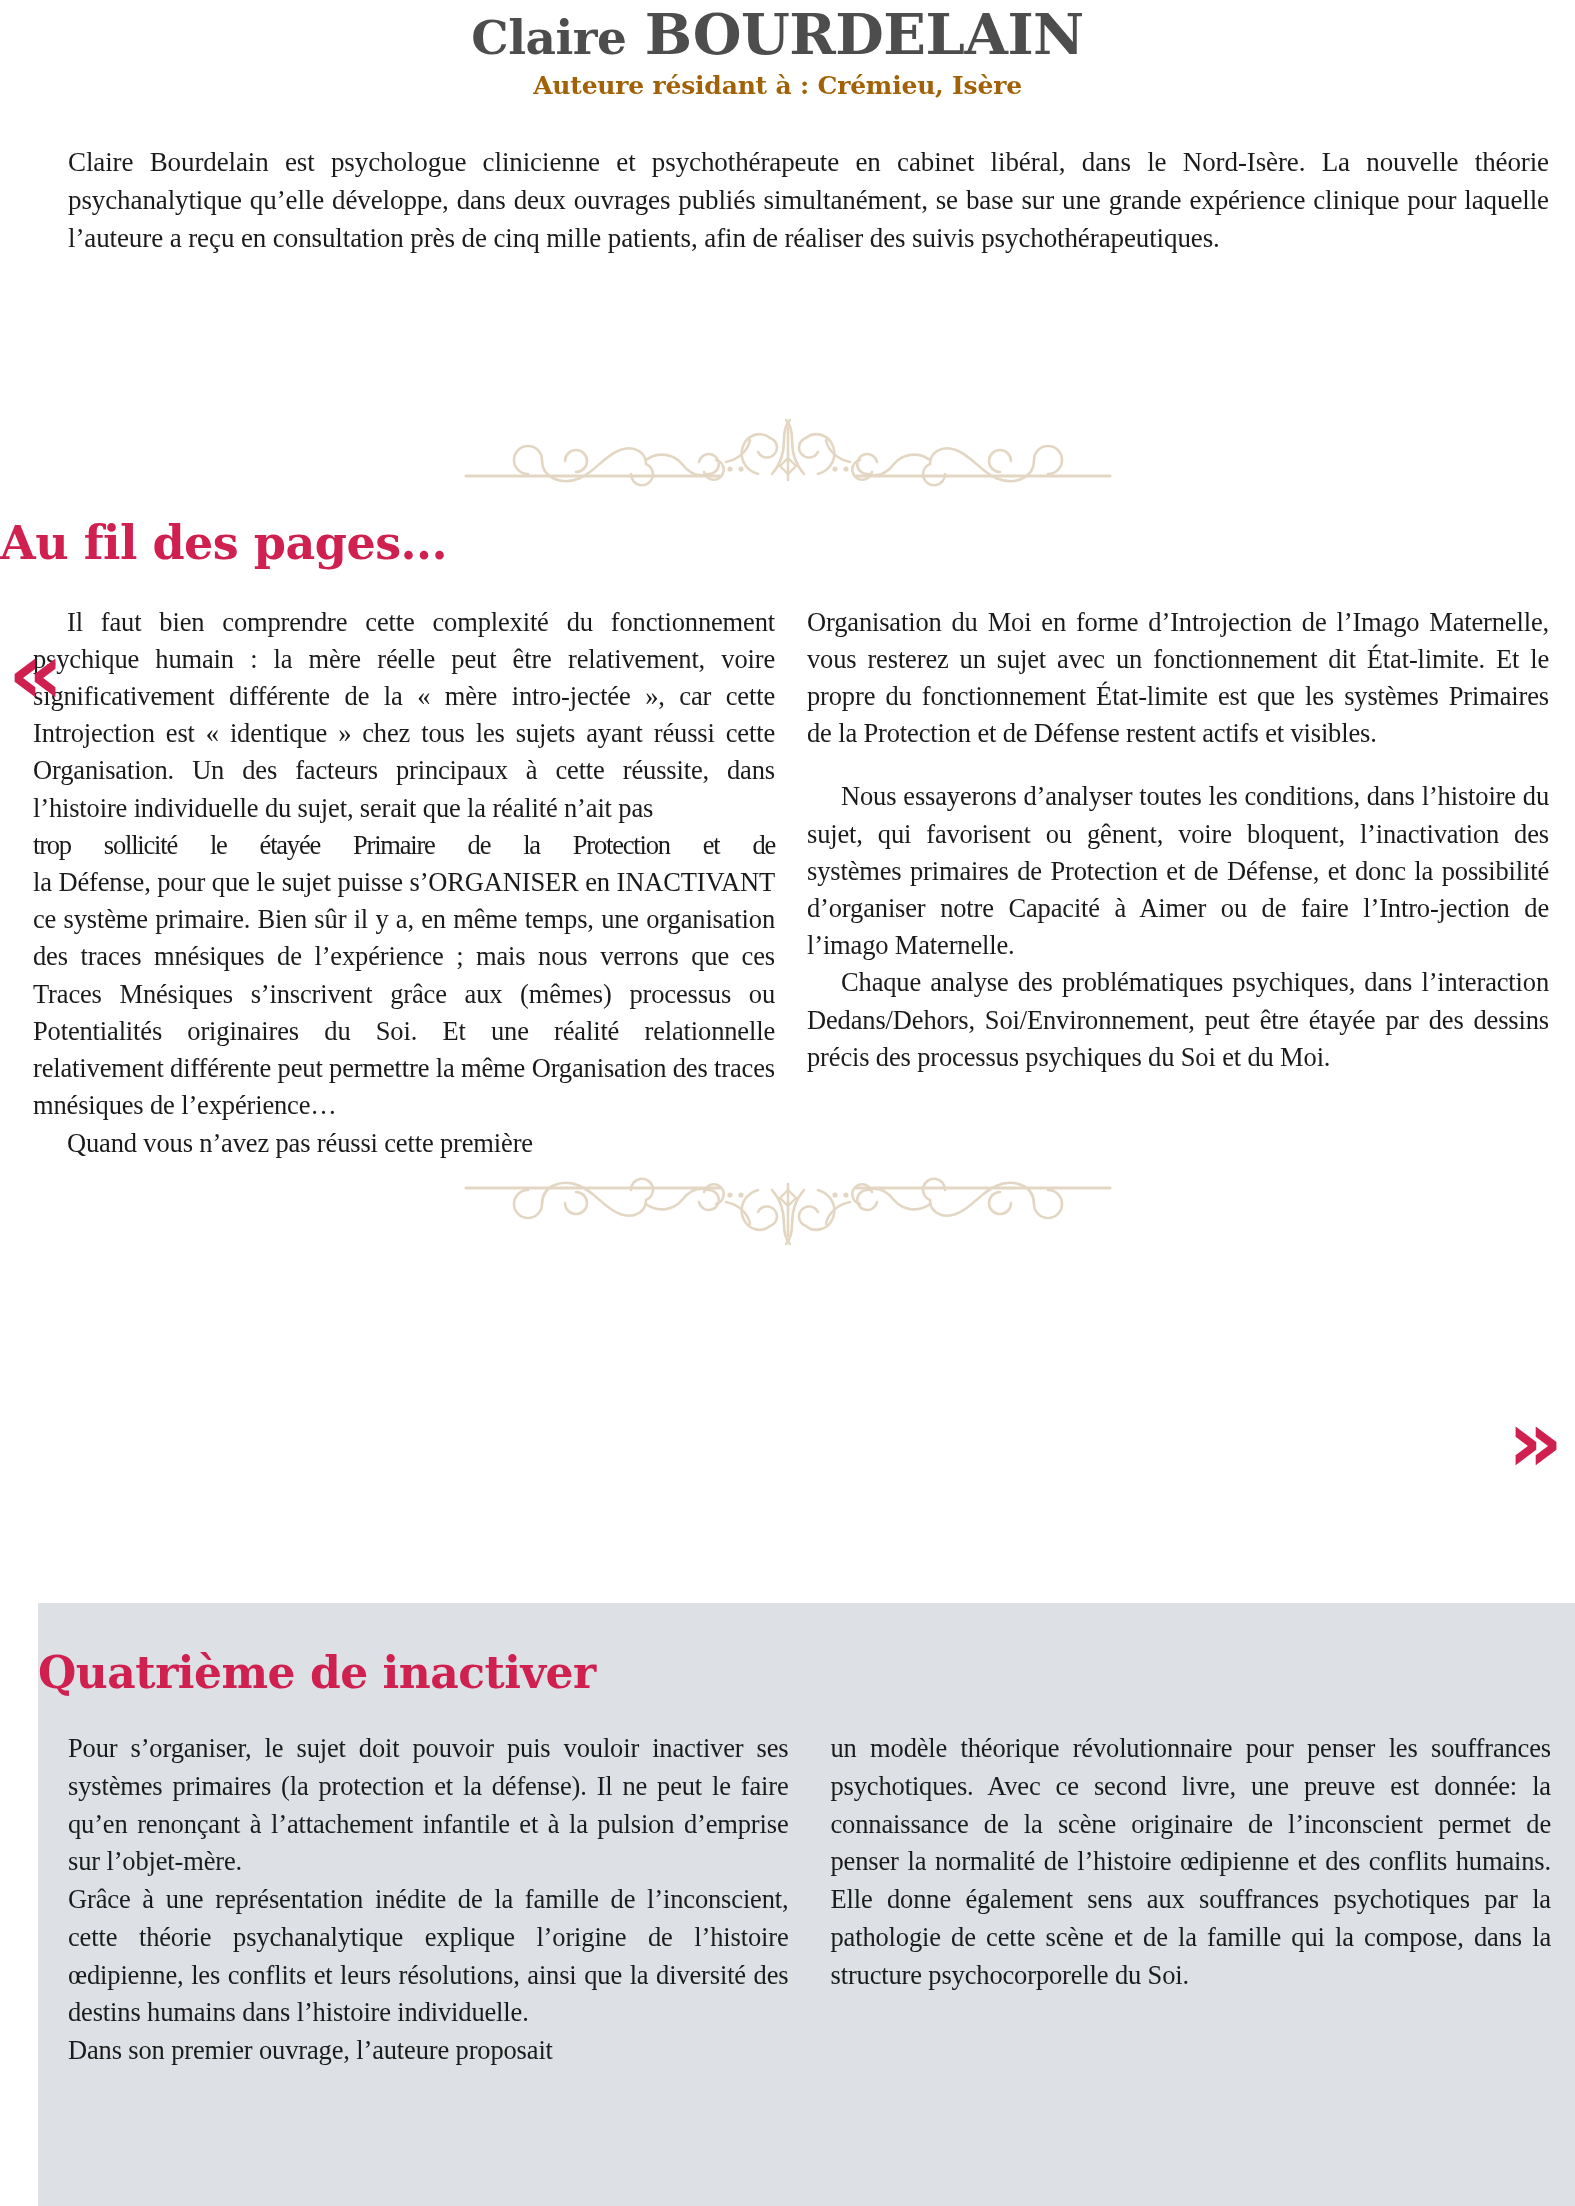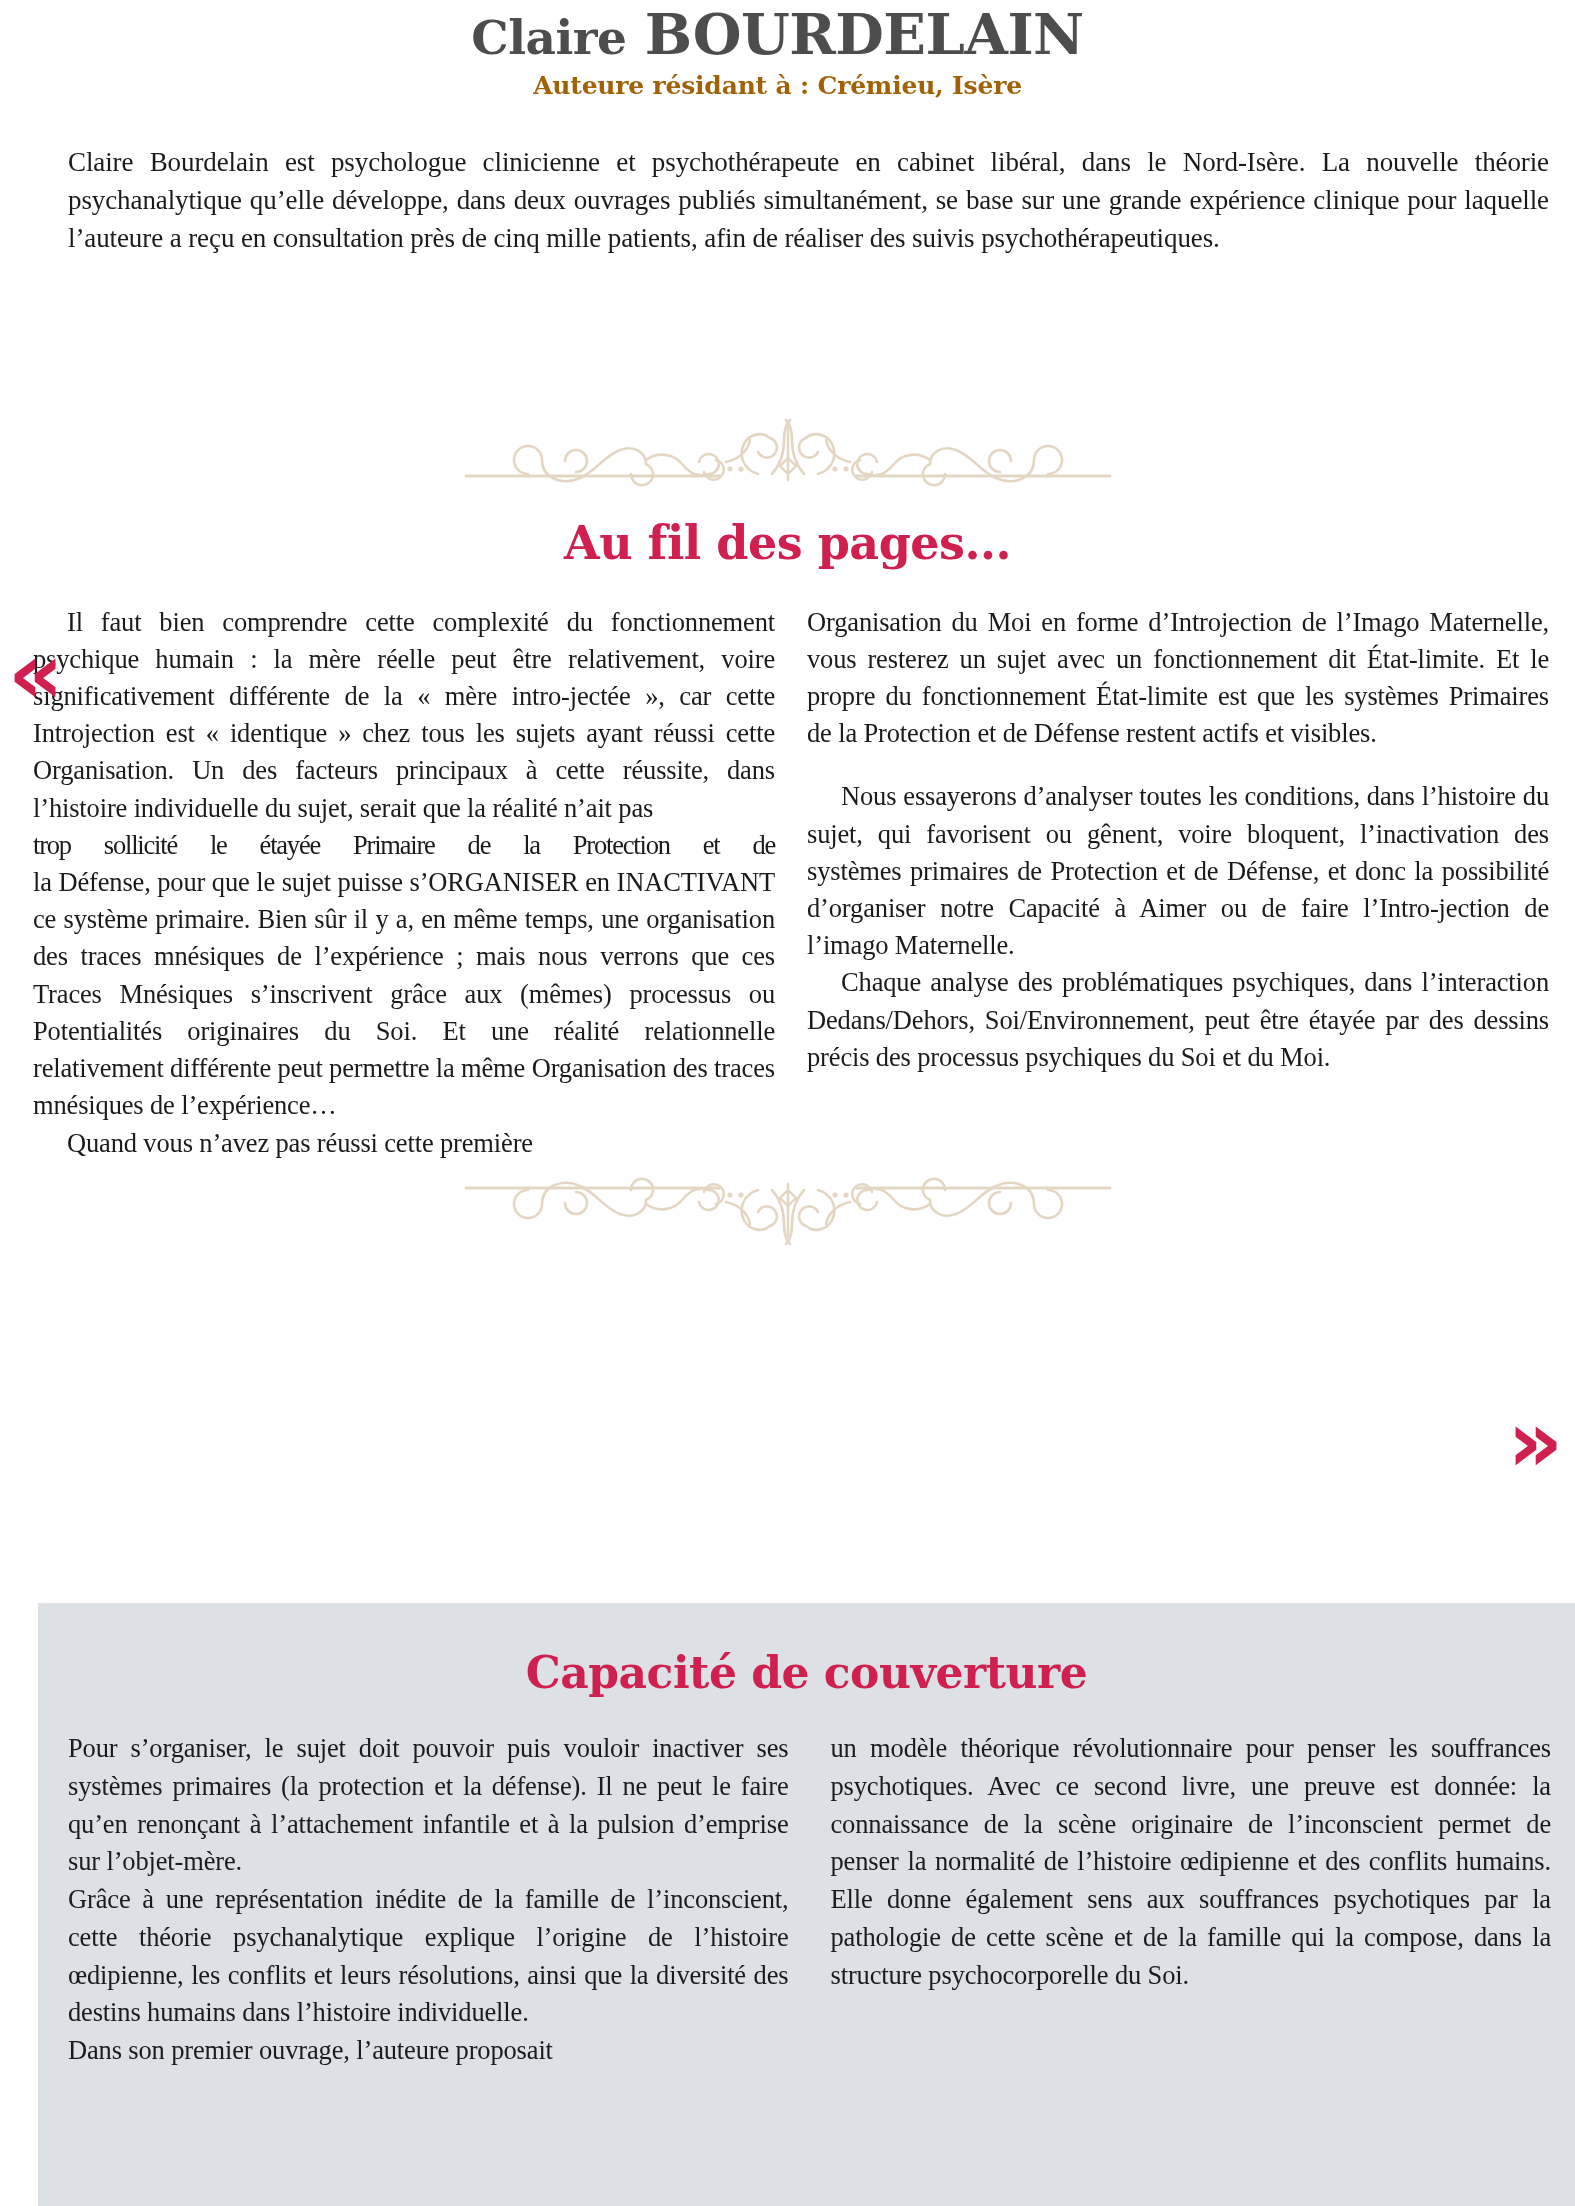--- a/index.html
+++ b/index.html
@@ -51,21 +51,20 @@
 
   
   .ornament-wrap { text-align:center; }
   .ornament-wrap svg { display:inline-block; }
   .ornament-top { margin-top:160px; }
   .ornament-bottom { margin-top:14px; }
   .flip { transform:scaleY(-1); }
 
   
   .section-title {
-    text-align:center;
     font-family:"DejaVu Serif", serif;
     font-weight:bold;
     color:#cf2050;
     font-size:46px;
     letter-spacing:-0.5px;
   }
   #au-fil-title { margin-top:24px; }
   #quatrieme-title { padding-top:44px; font-size:44px; }
 
   
@@ -205,21 +204,21 @@
     <g fill="#e3d7c3">
       <circle cx="272" cy="51" r="2.6"></circle>
         <circle cx="283" cy="51" r="2.6"></circle>
       <circle cx="377" cy="51" r="2.6"></circle>
         <circle cx="388" cy="51" r="2.6"></circle>
     </g>
   </svg>
 </div>
 
 <div class="gray-section">
-  <div class="section-title" id="quatrieme-title">Capacité de couverture</div>
+  <div class="section-title" id="quatrieme-title">Quatrième de inactiver</div>
   <div class="gray-columns">
     <div class="col">
       <p class="body-p">Pour s’organiser, le sujet doit pouvoir puis vouloir inactiver ses systèmes primaires (la protection et la défense). Il ne peut le faire qu’en renonçant à l’attachement infantile et à la pulsion d’emprise sur l’objet-mère.</p>
       <p class="body-p">Grâce à une représentation inédite de la famille de l’inconscient, cette théorie psychanalytique explique l’origine de l’histoire œdipienne, les conflits et leurs résolutions, ainsi que la diversité des destins humains dans l’histoire individuelle.</p>
       <p class="body-p">Dans son premier ouvrage, l’auteure proposait</p>
     </div>
     <div class="col">
       <p class="body-p">un modèle théorique révolutionnaire pour penser les souffrances psychotiques. Avec ce second livre, une preuve est donnée: la connaissance de la scène originaire de l’inconscient permet de penser la normalité de l’histoire œdipienne et des conflits humains. Elle donne également sens aux souffrances psychotiques par la pathologie de cette scène et de la famille qui la compose, dans la structure psychocorporelle du Soi.</p>
     </div>
   </div>

